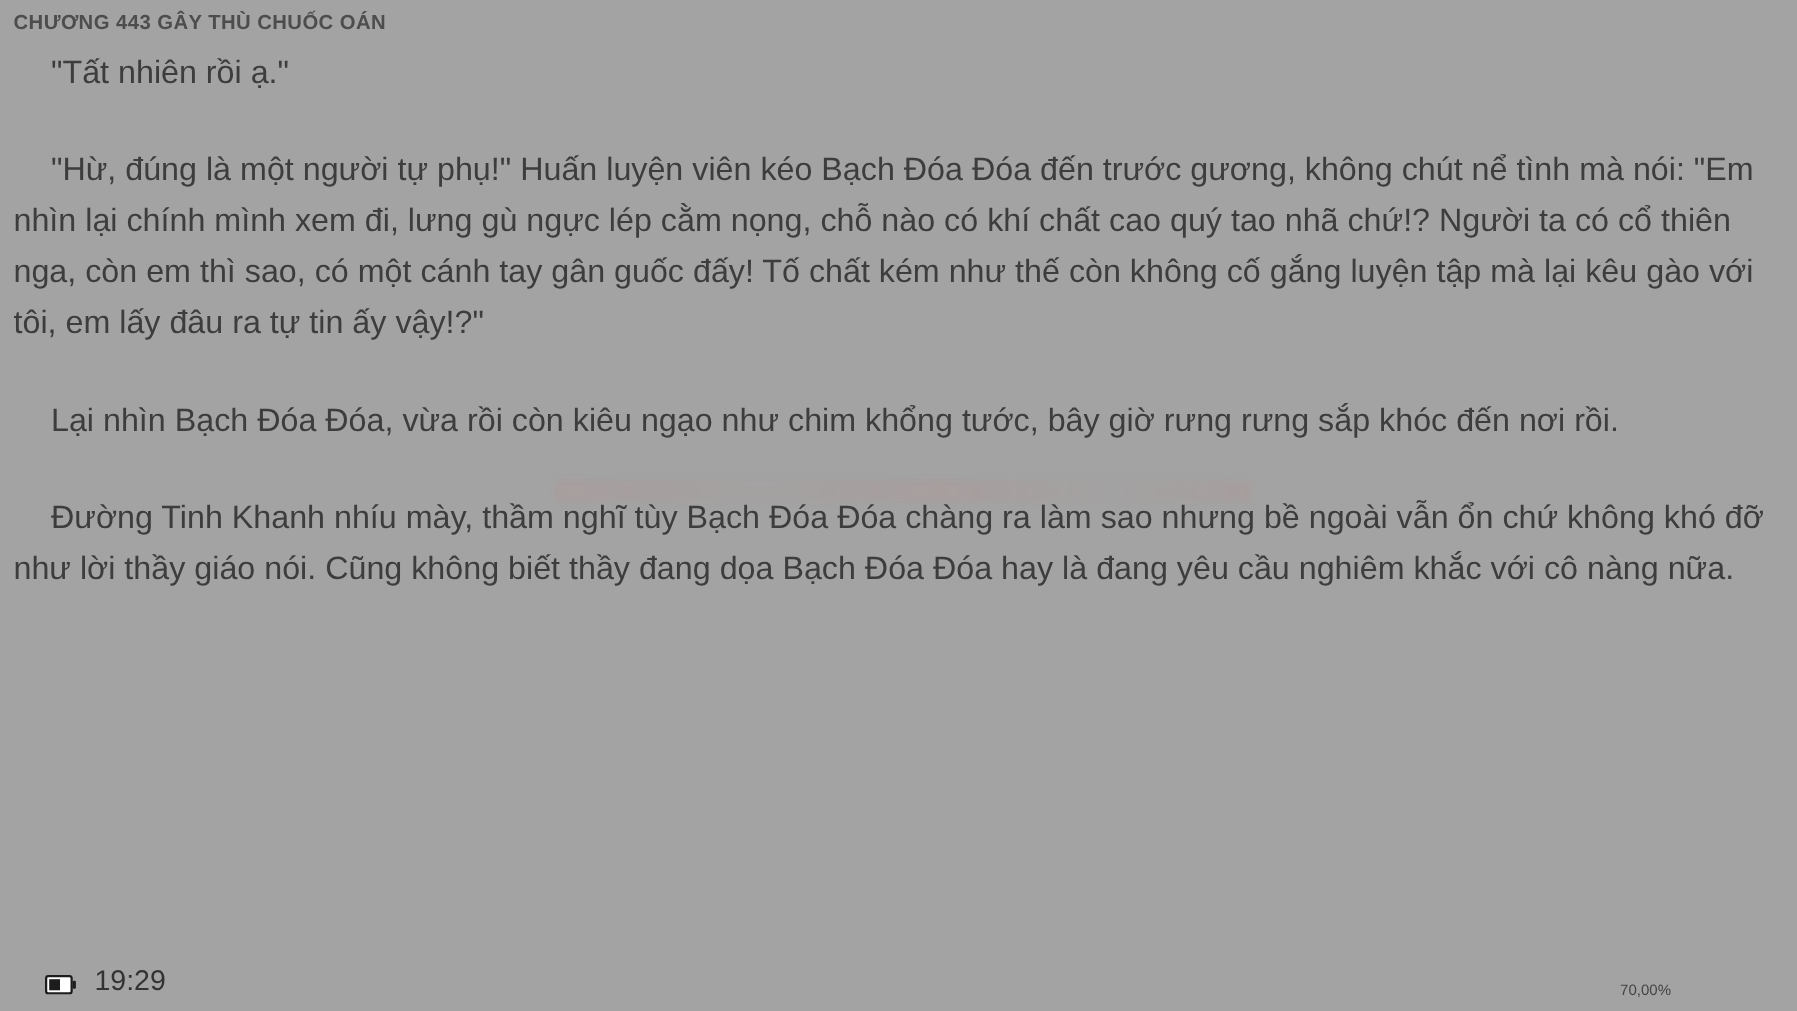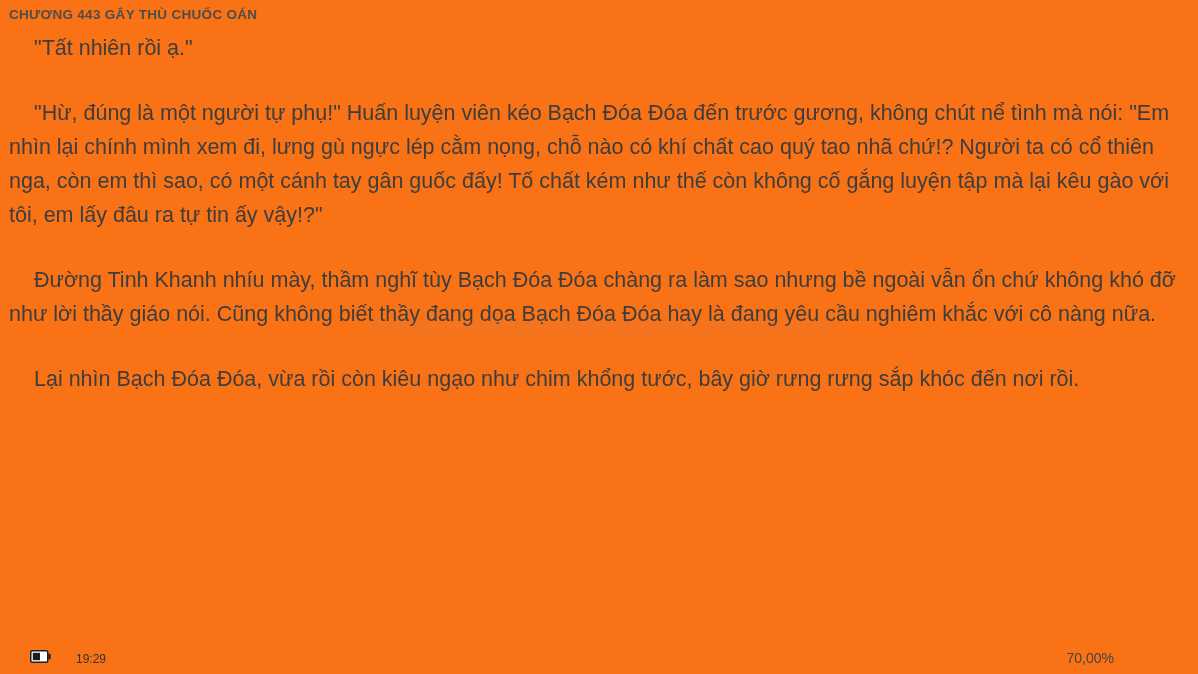--- a/index.html
+++ b/index.html
@@ -1,20 +1,20 @@
 <!DOCTYPE html>
 <html><head>
 <meta charset="utf-8">
 <style>
   html, body { margin: 0; padding: 0; background: #e9e9e9; }
   .screen {
     position: relative;
     width: 1198px;
     height: 674px;
-    background: #f97316;
+    background: #a3a3a3;
     font-family: "Liberation Sans", sans-serif;
     overflow: hidden;
     margin: 0 auto;
   }
   .chapter-header {
     position: absolute;
     top: 7px;
     left: 9px;
     font-size: 13.5px;
     font-weight: bold;
@@ -60,46 +60,46 @@
   }
   .battery {
     position: absolute;
     left: 30px;
     bottom: 11px;
     width: 21px;
     height: 13px;
   }
   .time {
     position: absolute;
-    left: 76px;
+    left: 63px;
     bottom: 8px;
-    font-size: 12px;
+    font-size: 19px;
     color: #333333;
   }
   .progress {
     position: absolute;
     right: 84px;
     bottom: 8px;
-    font-size: 14px;
+    font-size: 10px;
     color: #444444;
     text-align: right;
   }
 </style>
 </head>
 <body>
 
 <div class="screen">
 
   <div class="chapter-header">CHƯƠNG 443 GÂY THÙ CHUỐC OÁN</div>
 
   <div class="content">
     <p>"Tất nhiên rồi ạ."</p>
     <p>"Hừ, đúng là một người tự phụ!" Huấn luyện viên kéo Bạch Đóa Đóa đến trước gương, không chút nể tình mà nói: "Em nhìn lại chính mình xem đi, lưng gù ngực lép cằm nọng, chỗ nào có khí chất cao quý tao nhã chứ!? Người ta có cổ thiên nga, còn em thì sao, có một cánh tay gân guốc đấy! Tố chất kém như thế còn không cố gắng luyện tập mà lại kêu gào với tôi, em lấy đâu ra tự tin ấy vậy!?"</p>
+    <p>Lại nhìn Bạch Đóa Đóa, vừa rồi còn kiêu ngạo như chim khổng tước, bây giờ rưng rưng sắp khóc đến nơi rồi.</p>
     <p>Đường Tinh Khanh nhíu mày, thầm nghĩ tùy Bạch Đóa Đóa chàng ra làm sao nhưng bề ngoài vẫn ổn chứ không khó đỡ như lời thầy giáo nói. Cũng không biết thầy đang dọa Bạch Đóa Đóa hay là đang yêu cầu nghiêm khắc với cô nàng nữa.</p>
-    <p>Lại nhìn Bạch Đóa Đóa, vừa rồi còn kiêu ngạo như chim khổng tước, bây giờ rưng rưng sắp khóc đến nơi rồi.</p>
   </div>
 
   <div class="watermark"></div>
 
   <div class="status-bar">
     <svg class="battery" viewBox="0 0 21 13" xmlns="http://www.w3.org/2000/svg">
       <rect x="0.75" y="0.75" width="17" height="11.5" rx="1.5" fill="#ffffff" stroke="#1d1d1d" stroke-width="1.5"></rect>
       <rect x="2.8" y="2.8" width="7.2" height="7.4" fill="#1d1d1d"></rect>
       <rect x="18.4" y="3.8" width="2.2" height="5.4" rx="0.8" fill="#1d1d1d"></rect>
     </svg>

